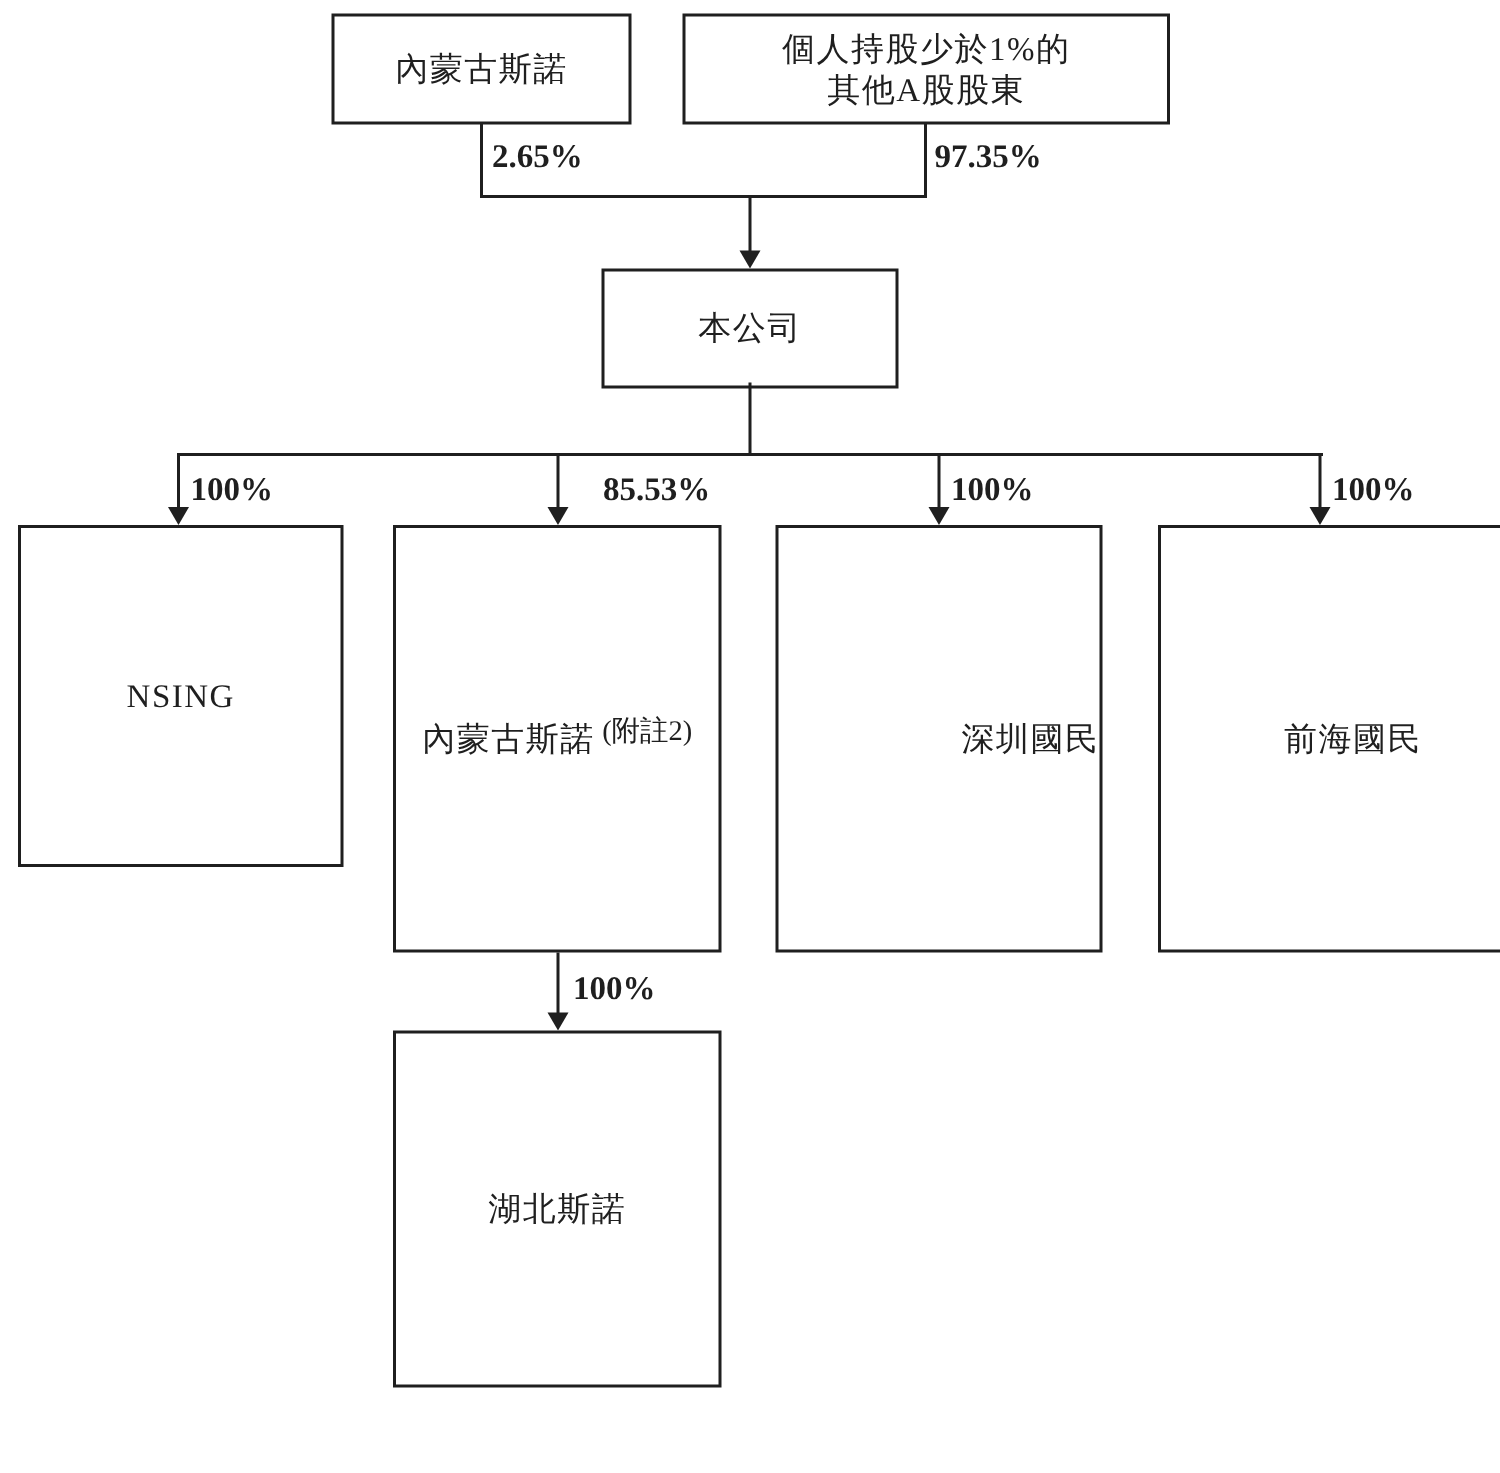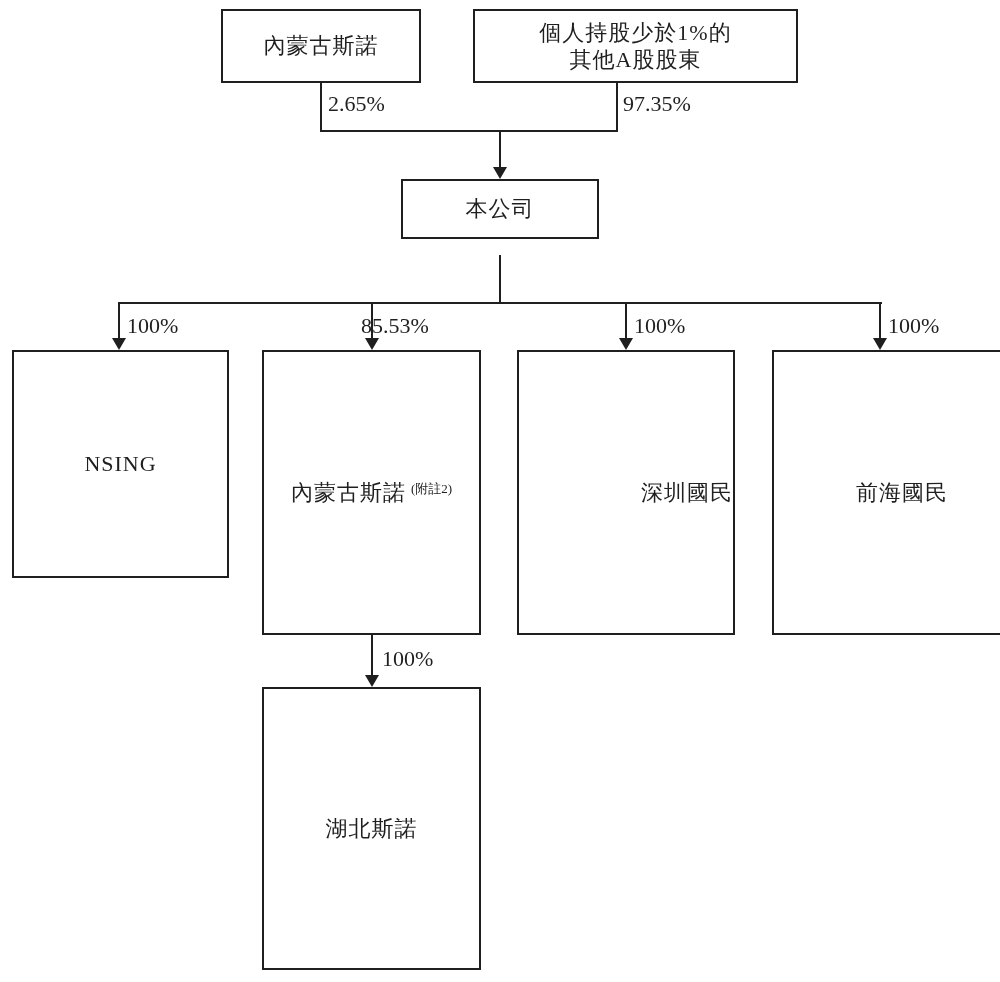--- a/index.html
+++ b/index.html
@@ -26,21 +26,21 @@
     display: flex;
     flex-direction: column;
     align-items: center;
     justify-content: center;
     text-align: center;
     font-size: 22px;
     line-height: 1.25;
     letter-spacing: 1px;
   }
   .node .note {
-    font-size: 13px;
+    font-size: 19px;
     letter-spacing: 0;
     position: relative;
     top: -7px;
     margin-left: 5px;
   }
   .node .label-inline { display: inline; text-align: center; }
   .vline, .hline {
     position: absolute;
     background: var(--line);
   }
@@ -52,63 +52,64 @@
     height: 0;
     border-left: 7px solid transparent;
     border-right: 7px solid transparent;
     border-top: 12px solid var(--line);
   }
   .pct {
     position: absolute;
     font-size: 22px;
     white-space: nowrap;
     line-height: 26px;
+    font-weight: bold;
   }
 
   
   .node-sun      { left: 221px; top: 9px;  width: 200px; height: 74px; }
-  .node-public   { left: 455px; top: 9px;  width: 325px; height: 74px; margin-left: 18px; }
+  .node-public   { left: 455px; top: 9px;  width: 325px; height: 74px; }
   .v-sun         { left: 320px; top: 82px;  height: 50px; }
   .v-public      { left: 616px; top: 82px;  height: 50px; }
   .h-top         { left: 320px; top: 130px; width: 298px; }
   .v-company-in  { left: 499px; top: 130px; height: 40px; }
   .a-company     { left: 493px; top: 167px; }
   .pct-sun       { left: 328px; top: 91px; }
   .pct-public    { left: 623px; top: 91px; text-align: center; }
 
   
-  .node-company  { left: 401px; top: 179px; width: 198px; height: 60px; text-align: center; }
+  .node-company  { left: 401px; top: 179px; width: 198px; height: 80px; text-align: center; }
   .v-company-out { left: 499px; top: 255px; height: 49px; }
   .h-branch      { left: 118px; top: 302px; width: 764px; }
 
   
   .v-drop1 { left: 118px; top: 302px; height: 38px; }
   .v-drop2 { left: 371px; top: 302px; height: 38px; }
   .v-drop3 { left: 625px; top: 302px; height: 38px; }
   .v-drop4 { left: 879px; top: 302px; height: 38px; }
   .a-drop1 { left: 112px; top: 338px; }
   .a-drop2 { left: 365px; top: 338px; }
   .a-drop3 { left: 619px; top: 338px; }
   .a-drop4 { left: 873px; top: 338px; }
   .pct-nsing    { left: 127px; top: 313px; }
-  .pct-innermon { left: 361px; top: 313px; }
+  .pct-innermon { left: 402px; top: 313px; }
   .pct-shenzhen { left: 634px; top: 313px; }
   .pct-qianhai  { left: 888px; top: 313px; }
 
   
   .node-nsing    { left: 12px;  top: 350px; width: 217px; height: 228px; }
   .node-innermon { left: 262px; top: 350px; width: 219px; height: 285px; }
   .node-shenzhen { left: 517px; top: 350px; width: 218px; height: 285px; align-items: flex-end; }
   .node-qianhai  { left: 772px; top: 350px; width: 260px; height: 285px; }
 
   
   .v-hubei   { left: 371px; top: 635px; height: 42px; }
   .a-hubei   { left: 365px; top: 675px; }
   .pct-hubei { left: 382px; top: 646px; }
-  .node-hubei { left: 262px; top: 687px; width: 219px; height: 283px; }
+  .node-hubei { left: 262px; top: 687px; width: 219px; height: 238px; }
 </style>
 </head>
 <body>
 
 <div class="canvas">
 
   <div class="node node-sun">
     <span>內蒙古斯諾</span>
   </div>
 

